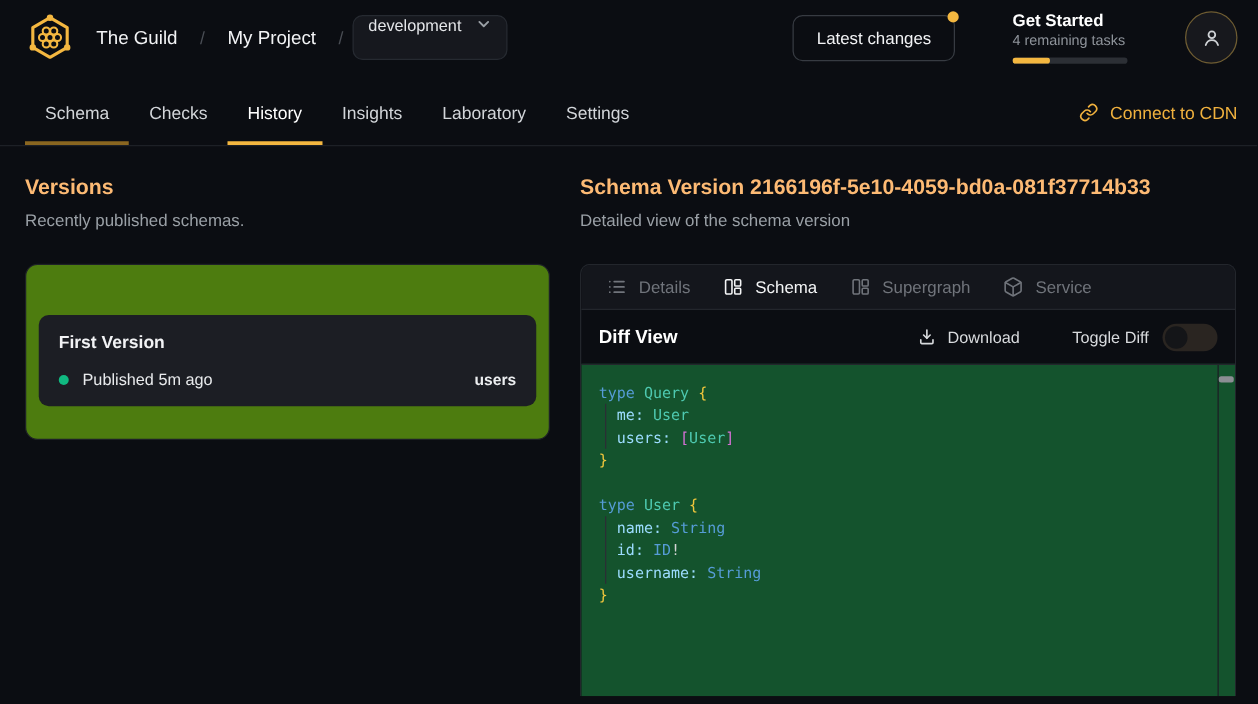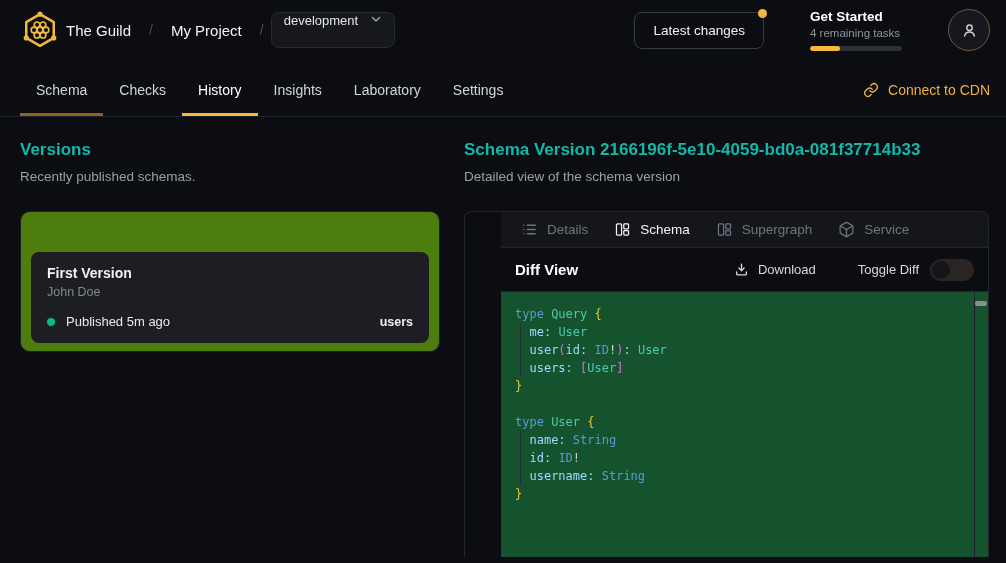--- a/index.html
+++ b/index.html
@@ -7,21 +7,21 @@
   body {
     width:1006px; height:563px; overflow:hidden;
     background:#0b0d12; color:#e8eaed;
     font-family:"Liberation Sans", sans-serif;
   }
   svg { display:block; }
 
   
   header { display:flex; align-items:center; height:60px; padding:0 16px 0 20px; }
   .logo { width:40px; height:40px; flex:none; }
-  .breadcrumb { display:flex; align-items:center; gap:18px; margin-left:6px; }
+  .breadcrumb { display:flex; align-items:center; gap:18px; margin-left:17px; }
   .crumb { font-size:15px; color:#f2f3f5; }
   .crumb-sep { font-size:14px; color:#4a4e55; }
   .target-select {
     height:36px; margin-left:7px; padding:0 12px;
     background:#16181e; border:1px solid #262a31; border-radius:8px;
     display:flex; align-items:flex-start; gap:12px;
     font-size:13px; color:#e4e6e9; cursor:pointer;
   }
   .header-right { margin-left:auto; display:flex; align-items:center; gap:46px; }
   .latest-changes-btn {
@@ -49,36 +49,36 @@
   .nav-tab.active::after, .nav-tab.dim::after {
     content:""; position:absolute; left:0; right:0; bottom:0; height:3px; background:#f4b740;
   }
   .nav-tab.dim::after { background:#8a6620; }
   .cdn-link { margin-left:auto; display:flex; align-items:center; gap:9px; color:#f0b13e; font-size:14px; cursor:pointer; padding-top:4px; }
 
   
   main { display:flex; gap:24px; padding:23px 17px 0 20px; }
   .left-col { width:420px; flex:none; }
   .right-col { flex:1; min-width:0; }
-  .section-title { font-size:17px; font-weight:700; color:#14b8a6; margin:0 0 9px; }
+  .section-title { font-size:17px; font-weight:700; color:#fdba74; margin:0 0 9px; }
   .section-sub { font-size:13.5px; color:#9aa0a6; margin:0 0 27px; }
 
   .versions-card {
     height:141px; background:#4d7c0f; border:1px solid #1e2127; border-radius:10px;
     padding:40px 10px 10px;
   }
   .version-item { background:#1c1e24; border-radius:8px; padding:13px 16px 14px; cursor:pointer; }
   .vi-name { font-size:14px; font-weight:700; color:#f2f3f5; }
   .vi-author { font-size:12.5px; color:#84888f; margin-top:4px; }
   .vi-row { display:flex; align-items:center; margin-top:15px; }
   .status-dot { width:8px; height:8px; border-radius:50%; background:#10b981; margin-right:11px; flex:none; }
   .vi-status { font-size:13px; color:#e8eaec; }
   .vi-service { margin-left:auto; font-size:12.5px; font-weight:700; color:#eceef0; }
 
-  .detail-panel { border:1px solid #23262c; border-bottom:none; border-radius:8px 8px 0 0; height:346px; overflow:hidden;padding-left:36px; }
+  .detail-panel { border:1px solid #23262c; border-bottom:none; border-radius:8px 8px 0 0; height:346px; overflow:hidden; }
   .tabstrip { height:36px; background:#14161c; border-bottom:1px solid #23262c; display:flex; align-items:center; padding:0 7px; }
   .dtab { display:flex; align-items:center; gap:9px; padding:0 13px; height:100%; font-size:13.5px; color:#70747b; cursor:pointer; }
   .dtab.active { color:#f4f5f6; }
   .diff-row { height:43px; display:flex; align-items:center; padding:0 14px; }
   .diff-title { font-size:15px; font-weight:700; color:#ffffff; }
   .diff-actions { margin-left:auto; display:flex; align-items:center; font-size:13px; color:#d8dadd; }
   .download-btn { display:flex; align-items:flex-start; gap:9px; cursor:pointer; background:none; border:none; color:#d8dadd; font-size:13px; font-family:inherit; }
   .toggle-label { margin-left:36px; }
   .toggle { width:44px; height:22px; border-radius:11px; background:#2a2521; position:relative; margin-left:11px; cursor:pointer; flex:none; }
   .toggle-knob { position:absolute; left:2px; top:2px; width:18px; height:18px; border-radius:50%; background:#141518; }
@@ -190,21 +190,20 @@
   </div>
 </nav>
 
 <main>
   <section class="left-col">
     <h2 class="section-title">Versions</h2>
     <p class="section-sub">Recently published schemas.</p>
     <div class="versions-card">
       <div class="version-item">
         <div class="vi-name">First Version</div>
-        <div class="vi-author">John Doe</div>
         <div class="vi-row">
           <span class="status-dot"></span>
           <span class="vi-status">Published 5m ago</span>
           <span class="vi-service">users</span>
         </div>
       </div>
     </div>
   </section>
 
   <section class="right-col">
@@ -270,21 +269,20 @@
           <span class="toggle-label">Toggle Diff</span>
           <div class="toggle">
             <div class="toggle-knob"></div>
           </div>
         </div>
       </div>
       <div class="code-wrap">
         <div>
             <div class="code-line"><span class="tk-kw">type</span><span class="tk-pl"> </span><span class="tk-ty">Query</span><span class="tk-pl"> </span><span class="tk-b1">{</span></div>
             <div class="code-line ind"><span class="tk-pl">  </span><span class="tk-fd">me</span><span class="tk-fd">:</span><span class="tk-pl"> </span><span class="tk-ty">User</span></div>
-            <div class="code-line ind"><span class="tk-pl">  </span><span class="tk-fd">user</span><span class="tk-b2">(</span><span class="tk-fd">id</span><span class="tk-fd">:</span><span class="tk-pl"> </span><span class="tk-sc">ID</span><span class="tk-pl">!</span><span class="tk-b2">)</span><span class="tk-fd">:</span><span class="tk-pl"> </span><span class="tk-ty">User</span></div>
             <div class="code-line ind"><span class="tk-pl">  </span><span class="tk-fd">users</span><span class="tk-fd">:</span><span class="tk-pl"> </span><span class="tk-b2">[</span><span class="tk-ty">User</span><span class="tk-b2">]</span></div>
             <div class="code-line"><span class="tk-b1">}</span></div>
             <div class="code-line"></div>
             <div class="code-line"><span class="tk-kw">type</span><span class="tk-pl"> </span><span class="tk-ty">User</span><span class="tk-pl"> </span><span class="tk-b1">{</span></div>
             <div class="code-line ind"><span class="tk-pl">  </span><span class="tk-fd">name</span><span class="tk-fd">:</span><span class="tk-pl"> </span><span class="tk-sc">String</span></div>
             <div class="code-line ind"><span class="tk-pl">  </span><span class="tk-fd">id</span><span class="tk-fd">:</span><span class="tk-pl"> </span><span class="tk-sc">ID</span><span class="tk-pl">!</span></div>
             <div class="code-line ind"><span class="tk-pl">  </span><span class="tk-fd">username</span><span class="tk-fd">:</span><span class="tk-pl"> </span><span class="tk-sc">String</span></div>
             <div class="code-line"><span class="tk-b1">}</span></div>
           </div>
         <div class="code-gutter">

